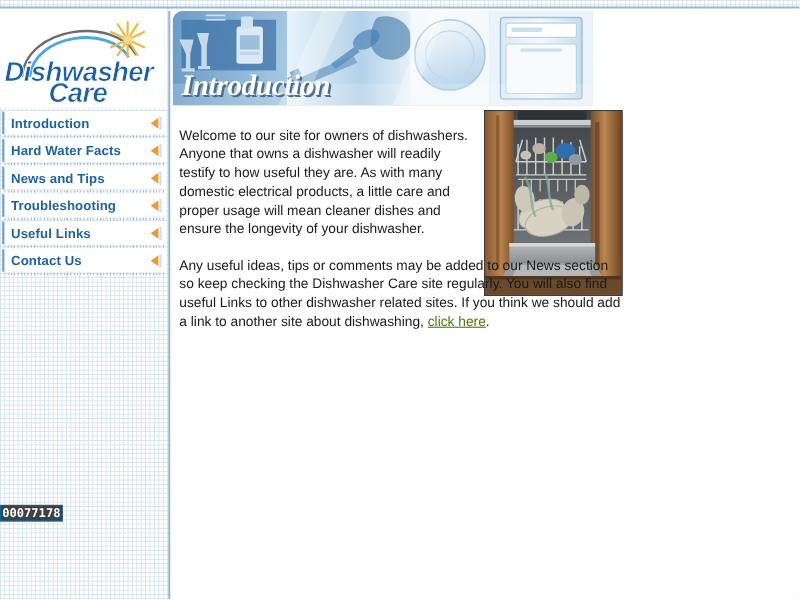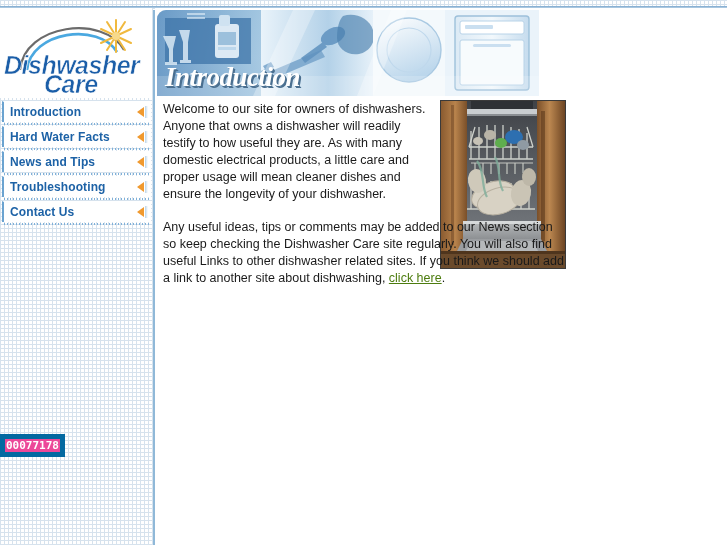--- a/index.html
+++ b/index.html
@@ -96,23 +96,23 @@
   .nav-arrow-shade {
     position: absolute;
     right: 3px; top: 4px;
     width: 3px; height: 12px;
     background: linear-gradient(to right, #b9d2e6, #ffffff);
   }
 
   
   #counter {
     position: absolute;
-    left: 0; top: 434px;
-    background: #ec4899;
-    border: 5px solid #0369a1;
+    left: 0; top: 459px;
+    background: #404040;
+    border: 1px solid #0369a1;
     padding: 0 1px;
   }
   #counter-digits {
     font-family: "DejaVu Sans Mono", monospace;
     font-size: 11px;
     font-weight: bold;
     color: #ffffff;
     letter-spacing: 0px;
     line-height: 13px;
     display: block;
@@ -157,21 +157,21 @@
     white-space: nowrap;
   }
 
   
   #article {
     position: absolute;
     left: 8px; top: 93px;
     width: 404px;
   }
   #article p {
-    margin: 0 0 16px 0;
+    margin: 14px 0 16px 0;
     font-size: 12.5px;
     line-height: 17px;
     color: #1a1a1a;
   }
   #article p.wide {
     width: 404px;
   }
   #article p.narrow {
     width: 272px;
   }
@@ -232,20 +232,25 @@
       <span class="nav-arrow-shade"></span>
       <span class="nav-arrow"></span>
     </div>
     <div class="nav-item">
       <span class="nav-label">News and Tips</span>
       <span class="nav-arrow-shade"></span>
       <span class="nav-arrow"></span>
     </div>
     <div class="nav-item">
       <span class="nav-label">Troubleshooting</span>
+      <span class="nav-arrow-shade"></span>
+      <span class="nav-arrow"></span>
+    </div>
+    <div class="nav-item">
+      <span class="nav-label">Useful Links</span>
       <span class="nav-arrow-shade"></span>
       <span class="nav-arrow"></span>
     </div>
     <div class="nav-item">
       <span class="nav-label">Contact Us</span>
       <span class="nav-arrow-shade"></span>
       <span class="nav-arrow"></span>
     </div>
   </div>
 

